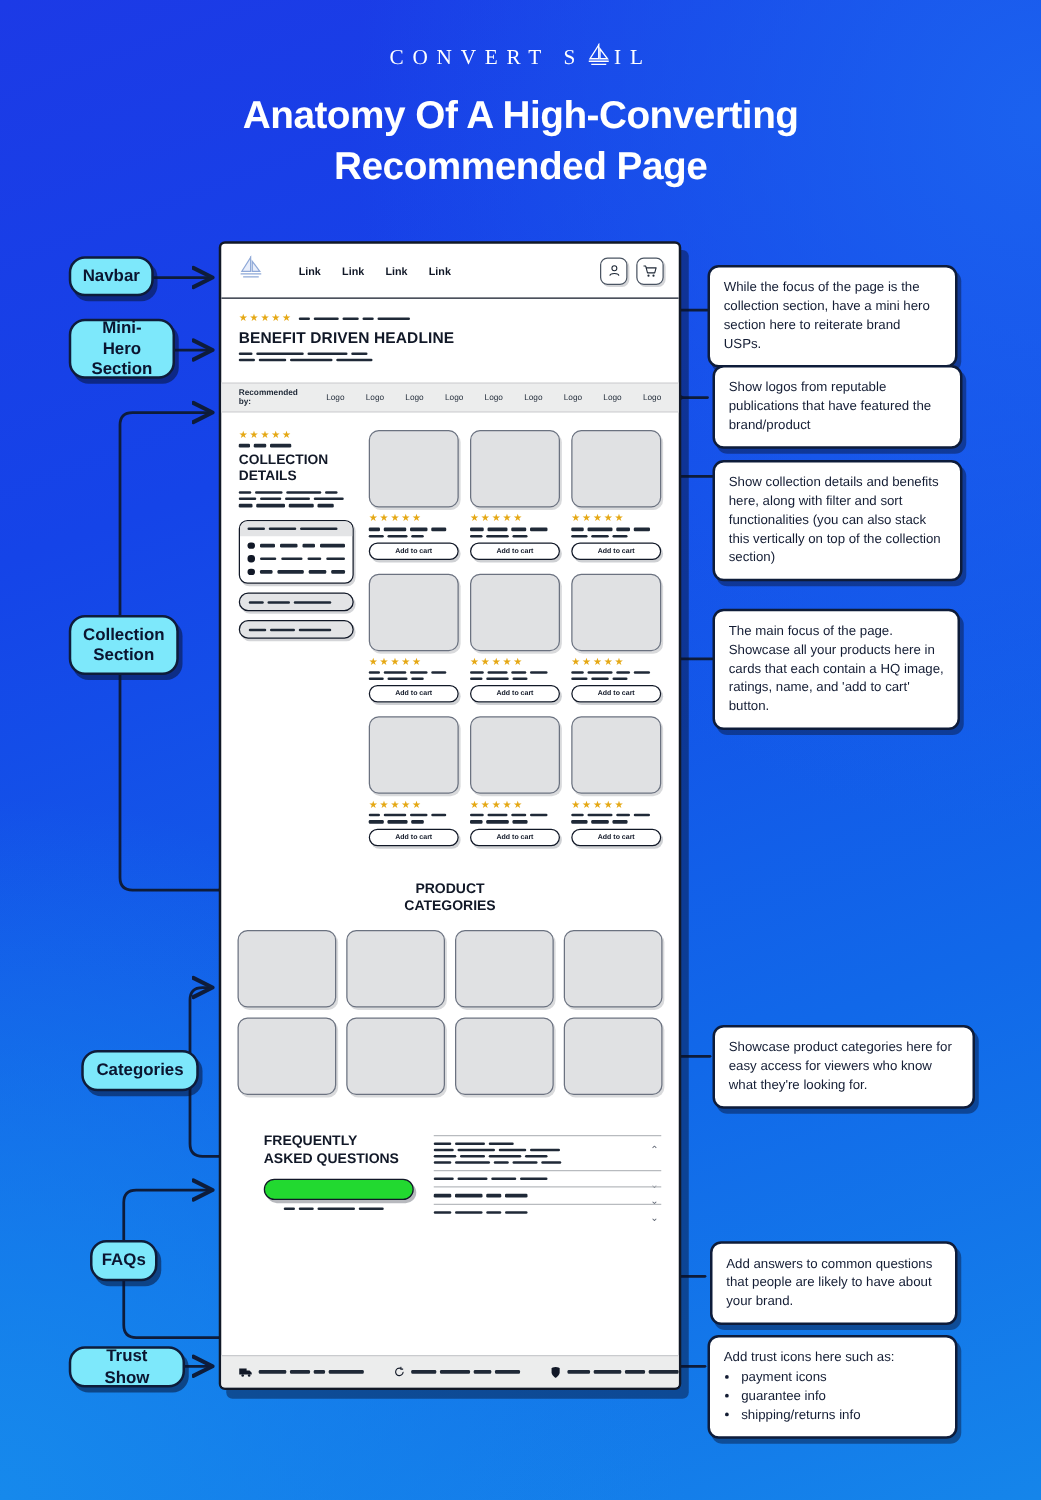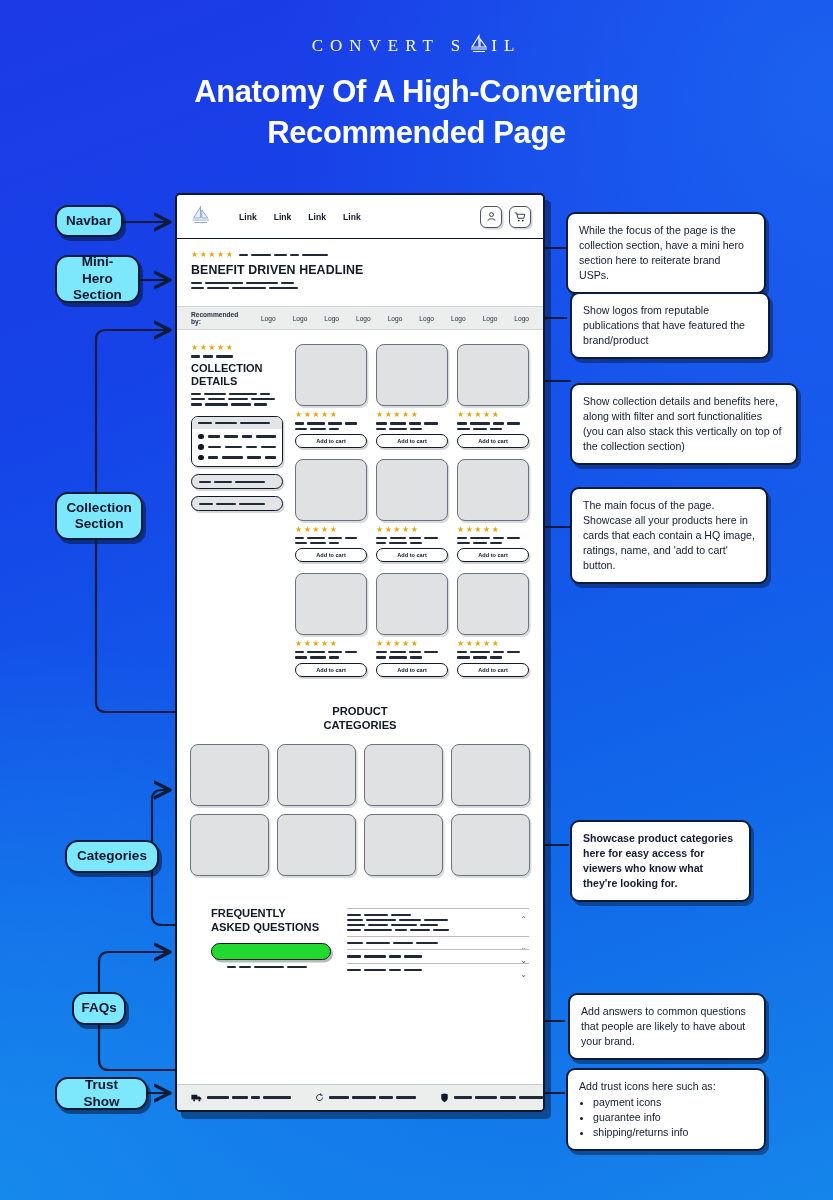--- a/index.html
+++ b/index.html
@@ -295,27 +295,27 @@
 <div class="pill" style="left:55px; top:1077px; width:93px; height:33px;">
   <span>Trust Show</span>
 </div>
 
 <div class="note" style="left:566px; top:212px; width:200px;">
   <span>While the focus of the page is the collection section, have a mini hero section here to reiterate brand USPs.</span>
 </div>
 <div class="note" style="left:570px; top:292px; width:200px;">
   <span>Show logos from reputable publications that have featured the brand/product</span>
 </div>
-<div class="note" style="left:570px; top:383px; width:228px;">
+<div class="note" style="left:570px; top:368px; width:200px;">
   <span>Show collection details and benefits here, along with filter and sort functionalities (you can also stack this vertically on top of the collection section)</span>
 </div>
 <div class="note" style="left:570px; top:487px; width:198px;">
   <span>The main focus of the page. Showcase all your products here in cards that each contain a HQ image, ratings, name, and 'add to cart' button.</span>
 </div>
-<div class="note" style="left:570px; top:820px; width:181px;font-weight:bold;">
+<div class="note" style="left:570px; top:820px; width:210px;">
   <span>Showcase product categories here for easy access for viewers who know what they're looking for.</span>
 </div>
 <div class="note" style="left:568px; top:993px; width:198px;">
   <span>Add answers to common questions that people are likely to  have about your brand.</span>
 </div>
 <div class="note" style="left:566px; top:1068px; width:200px;">
   <div>Add trust icons here such as:</div>
   <ul>
     <li>payment icons</li>
     <li>guarantee info</li>

